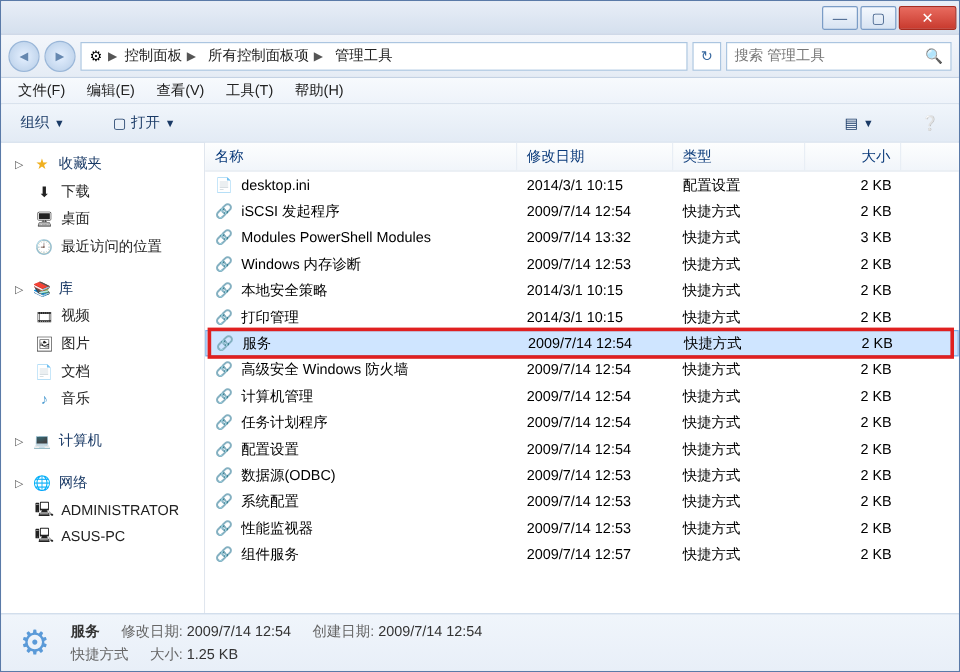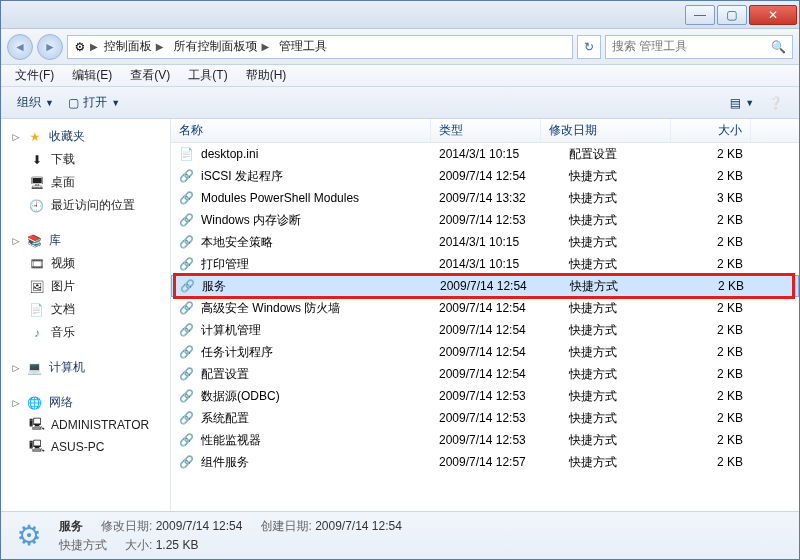--- a/index.html
+++ b/index.html
@@ -10,21 +10,21 @@
 .winbtn.close { width:48px;background: linear-gradient(#e86b5f,#c83a2e); color:#fff; border-color:#a82a1e;}
 .navbar { height: 36px; background: linear-gradient(#f3f6fb,#e5ecf5); border-bottom: 1px solid #c4d2e4; display:flex; align-items:center; padding: 0 6px; gap:4px;}
 .navarrow { width:26px; height:26px; border-radius:50%; background: radial-gradient(#e5f0ff,#b5cce6); border:1px solid #99b6d8; display:flex; align-items:center; justify-content:center; color:#6688b0;}
 .breadcrumb { flex:1; height:24px; border:1px solid #abc5e0; background:#fff; display:flex; align-items:center; padding:0 4px; gap:2px;}
 .crumb { display:flex; align-items:center; gap:4px; padding:0 4px; color:#222;}
 .crumb-sep { color:#555; font-size:10px;}
 .refresh { width:24px;height:24px;border:1px solid #abc5e0;background:#fff;display:flex;align-items:center;justify-content:center;color:#3a6aa0;}
 .search { width:188px; height:24px; border:1px solid #abc5e0; background:#fff; display:flex; align-items:center; padding:0 6px; color:#777; justify-content:space-between;}
 .menubar { height:22px; background:linear-gradient(#f7fafd,#eef3fa); border-bottom:1px solid #d0dbe9; display:flex; align-items:center; padding:0 6px; gap:2px;}
 .menuitm { padding:2px 8px; color:#222;}
-.toolbar { height:32px; background:linear-gradient(#f0f5fb,#e3ebf5); border-bottom:1px solid #c8d6e8; display:flex; align-items:center; padding:0 10px; gap:2px;}
+.toolbar { height:32px; background:linear-gradient(#f0f5fb,#e3ebf5); border-bottom:1px solid #c8d6e8; display:flex; align-items:center; padding:0 10px; gap:28px;}
 .toolbtn { display:flex; align-items:center; gap:4px; color:#1a3a66; padding:2px 6px;}
 .toolspacer { flex:1;}
 .body { flex:1; display:flex; min-height:0;}
 .sidebar { width:170px; background:#fff; border-right:1px solid #e0e6ee; overflow:auto; padding:6px 0 6px 6px;}
 .sidegroup { margin-bottom:12px;}
 .sidehead { display:flex; align-items:center; gap:6px; font-weight:normal; color:#1a3a66; padding:3px 4px;}
 .sidehead.fav { color:#1a3a66;}
 .sideitm { display:flex; align-items:center; gap:6px; padding:3px 4px 3px 22px; color:#222;}
 .sideicon { width:16px; height:16px; display:inline-flex; align-items:center; justify-content:center; font-size:12px;}
 .main { flex:1; display:flex; flex-direction:column; background:#fff;}
@@ -174,22 +174,22 @@
         <div class="sideitm">
             <span class="sideicon">🖳</span>
             <span>ASUS-PC</span>
           </div>
       </div>
     </div>
 
     <div class="main">
       <div class="colheader">
         <div class="colh c-name">名称</div>
+        <div class="colh c-date">修改日期</div>
         <div class="colh c-type">类型</div>
-        <div class="colh c-date">修改日期</div>
         <div class="colh c-size">大小</div>
       </div>
       <div class="listwrap">
         <div class="filelist" id="filelist">
             <div class="row">
               <div class="cell c-name">
                 <span class="fileicon">📄</span>
                 <span>desktop.ini</span>
               </div>
               <div class="cell c-date">2014/3/1 10:15</div>

